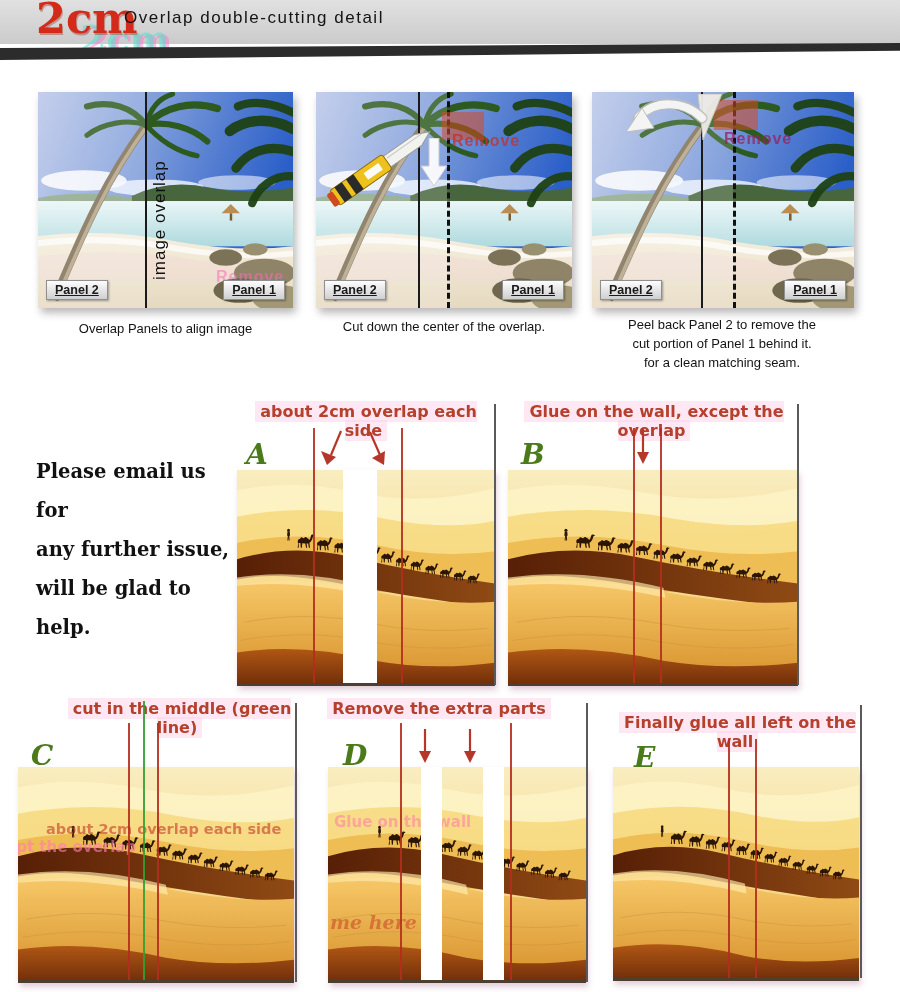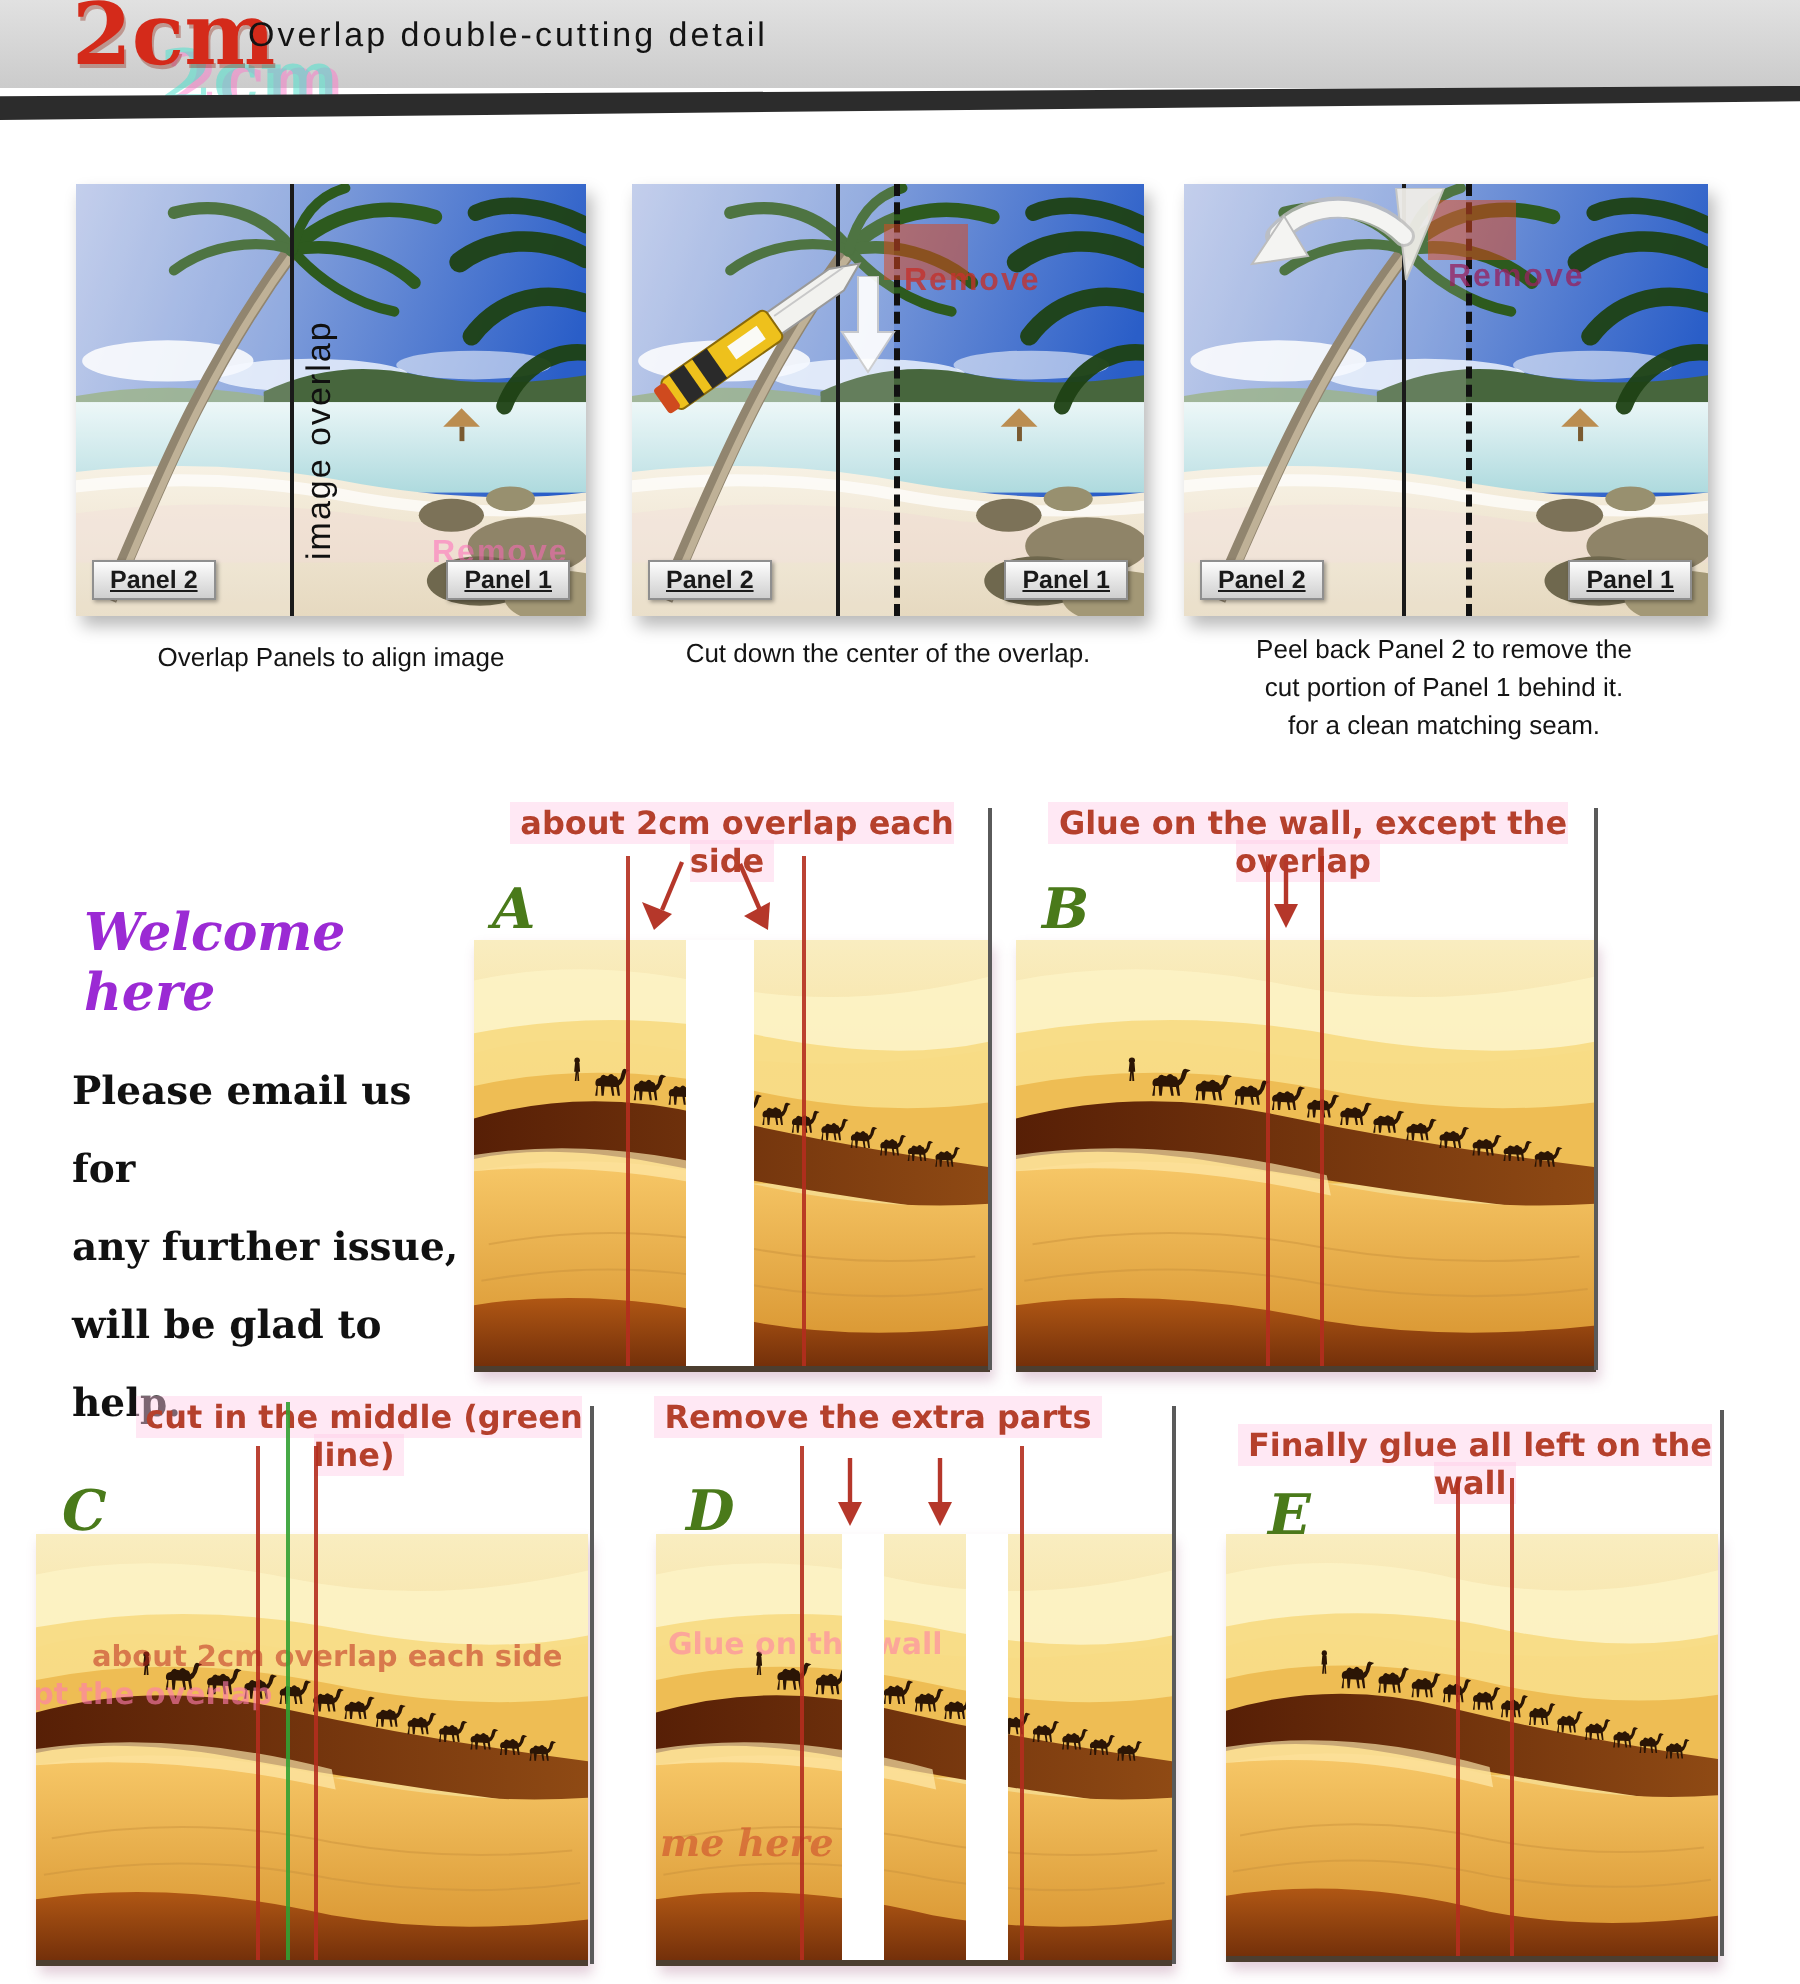--- a/index.html
+++ b/index.html
@@ -313,21 +313,20 @@
   <div class="cap" id="cap2">
     <div>Cut down the center of the overlap.</div>
   </div>
   <div class="cap" id="cap3">
     <div>Peel back Panel 2 to remove the</div>
     <div>cut portion of Panel 1 behind it.</div>
     <div>for a clean matching seam.</div>
   </div>
 
   <div class="welcome">
-    <div class="wheading">Welcome here</div>
     <span class="wline">Please email us for</span>
     <span class="wline">any further issue,</span>
     <span class="wline">will be glad to help.</span>
   </div>
 
   <div class="section" id="secA">
     <div class="anno"><span>about 2cm overlap each side</span></div>
     <div class="letter">A</div>
     <div class="dimg">
       <svg viewBox="0 0 280 210" preserveAspectRatio="none">

